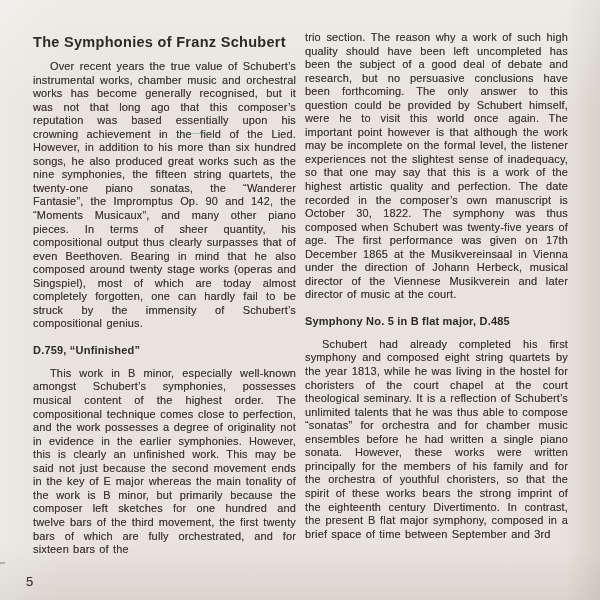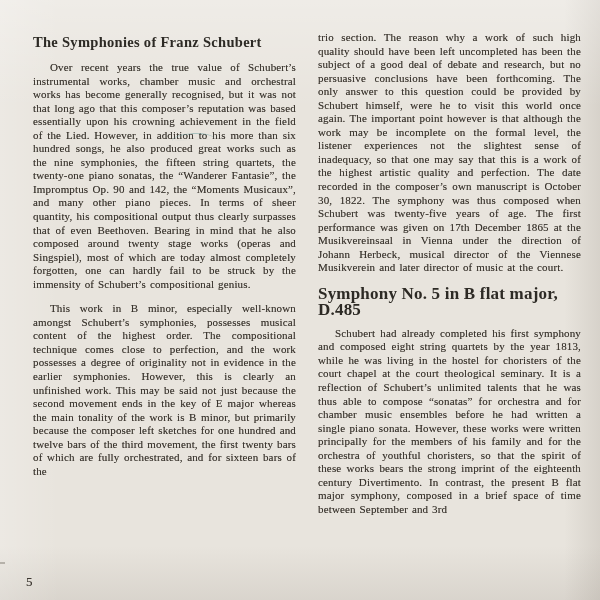--- a/index.html
+++ b/index.html
@@ -13,38 +13,38 @@
   .page {
     position: relative;
     width: 600px;
     height: 600px;
     background:
       linear-gradient(180deg, rgba(255,255,255,0.30) 0%, rgba(255,255,255,0.0) 18%),
       linear-gradient(90deg, rgba(255,255,255,0.18) 0%, rgba(255,255,255,0.0) 10%),
       linear-gradient(270deg, rgba(110,100,88,0.14) 0%, rgba(110,100,88,0.0) 6%),
       linear-gradient(0deg, rgba(110,100,88,0.12) 0%, rgba(110,100,88,0.0) 9%),
       #e8e4dd;
-    font-family: Liberation Serif, serif;
+    font-family: Liberation Sans, sans-serif;
     color: #39342e;
   }
   .col {
     position: absolute;
     width: 263px;
   }
   .col-left  { left: 33px;  top: 34px; }
-  .col-right { left: 318px; top: 31px; }
+  .col-right { left: 305px; top: 31px; }
   h1.main-heading {
     font-size: 14.5px;
     font-weight: bold;
     color: #2d2a25;
     margin: 0 0 10px 0;
     letter-spacing: 0.3px;
   }
   h2.sub-heading {
-    font-size: 17px;
+    font-size: 11px;
     font-weight: bold;
     color: #2d2a25;
     margin: 11px 0 9px 0;
     letter-spacing: 0.2px;
     line-height: 16px;
   }
   h2.sub-heading span { display: block; }
   p.body-text {
     font-size: 11px;
     line-height: 13.55px;
@@ -85,20 +85,21 @@
 </style>
 </head>
 <body>
 
 <div class="page">
 
   <div class="col col-left">
     <h1 class="main-heading">The Symphonies of Franz Schubert</h1>
     <p class="body-text indent">Over recent years the true value of Schubert’s instrumental works, chamber music and orchestral works has become generally recognised, but it was not that long ago that this composer’s reputation was based essentially upon his crowning achievement in the field of the Lied. However, in addition to his more than six hundred songs, he also produced great works such as the nine symphonies, the fifteen string quartets, the twenty-one piano sonatas, the “Wanderer Fantasie”, the Impromptus Op. 90 and 142, the “Moments Musicaux”, and many other piano pieces. In terms of sheer quantity, his compositional output thus clearly surpasses that of even Beethoven. Bearing in mind that he also composed around twenty stage works (operas and Singspiel), most of which are today almost completely forgotten, one can hardly fail to be struck by the immensity of Schubert’s compositional genius.</p>
     <h2 class="sub-heading">
+      <span>D.759, “Unfinished”</span>
     </h2>
     <p class="body-text indent">This work in B minor, especially well-known amongst Schubert’s symphonies, possesses musical content of the highest order. The compositional technique comes close to perfection, and the work possesses a degree of originality not in evidence in the earlier symphonies. However, this is clearly an unfinished work. This may be said not just because the second movement ends in the key of E major whereas the main tonality of the work is B minor, but primarily because the composer left sketches for one hundred and twelve bars of the third movement, the first twenty bars of which are fully orchestrated, and for sixteen bars of the</p>
   </div>
 
   <div class="col col-right">
     <p class="body-text">trio section. The reason why a work of such high quality should have been left uncompleted has been the subject of a good deal of debate and research, but no persuasive conclusions have been forthcoming. The only answer to this question could be provided by Schubert himself, were he to visit this world once again. The important point however is that although the work may be incomplete on the formal level, the listener experiences not the slightest sense of inadequacy, so that one may say that this is a work of the highest artistic quality and perfection. The date recorded in the composer’s own manuscript is October 30, 1822. The symphony was thus composed when Schubert was twenty-five years of age. The first performance was given on 17th December 1865 at the Musikvereinsaal in Vienna under the direction of Johann Herbeck, musical director of the Viennese Musikverein and later director of music at the court.</p>
     <h2 class="sub-heading">Symphony No. 5 in B flat major, D.485</h2>
     <p class="body-text indent">Schubert had already completed his first symphony and composed eight string quartets by the year 1813, while he was living in the hostel for choristers of the court chapel at the court theological seminary. It is a reflection of Schubert’s unlimited talents that he was thus able to compose “sonatas” for orchestra and for chamber music ensembles before he had written a single piano sonata. However, these works were written principally for the members of his family and for the orchestra of youthful choristers, so that the spirit of these works bears the strong imprint of the eighteenth century Divertimento. In contrast, the present B flat major symphony, composed in a brief space of time between September and 3rd</p>
   </div>
 

